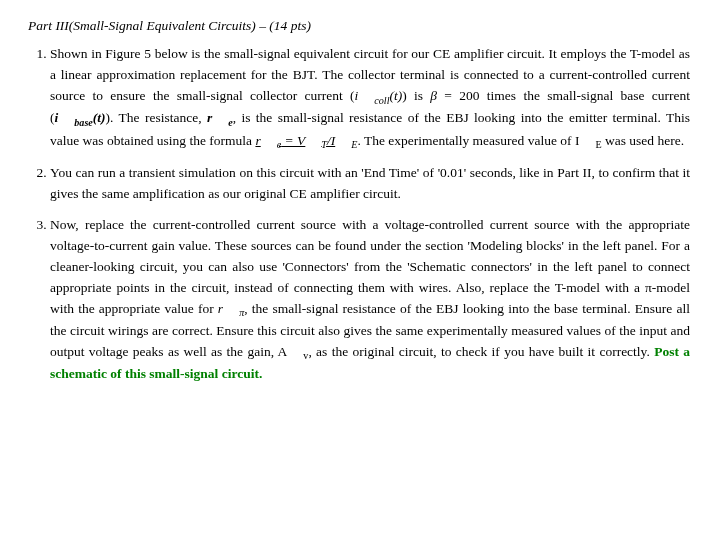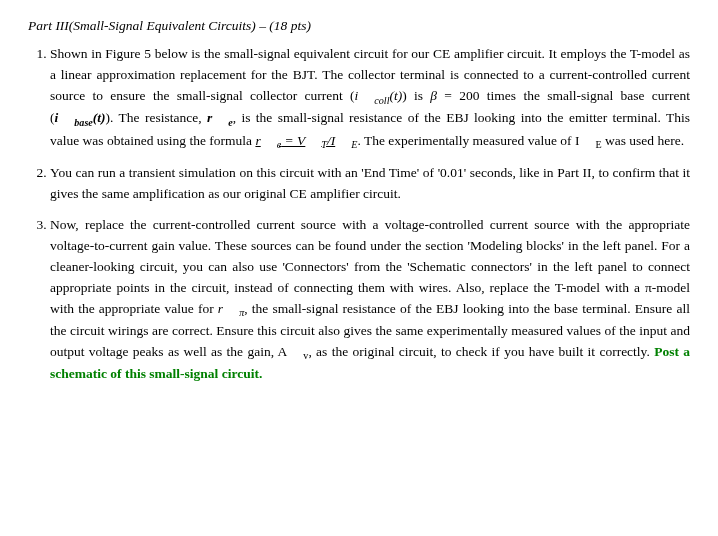--- a/index.html
+++ b/index.html
@@ -55,21 +55,21 @@
 
     .formula {
       font-style: italic;
       text-decoration: underline;
     }
   </style>
 </head>
 <body>
 
 <p class="part-heading">
-  <em>Part III(Small-Signal Equivalent Circuits) – (18 pts)</em>
+  <em>Part III(Small-Signal Equivalent Circuits) – (14 pts)</em>
 </p>
 
 <ol>
   <li>
     Shown in Figure 5 below is the small-signal equivalent circuit for our CE amplifier circuit. It employs the T-model as a linear approximation replacement for the BJT. The collector terminal is connected to a current-controlled current source to ensure the small-signal collector current (<span class="italic-var"><em>i</em><sub>coll</sub>(t)</span>) is <span class="italic-var">β</span> = 200 times the small-signal base current (<span class="bold-var italic-var"><strong><em>i</em><sub>base</sub>(t)</strong></span>). The resistance, <span class="bold-var italic-var"><strong><em>r</em><sub>e</sub></strong></span>, is the small-signal resistance of the EBJ looking into the emitter terminal. This value was obtained using the formula <span class="formula"><em>r<sub>e</sub></em> = V<sub>T</sub>/I<sub>E</sub></span>. The experimentally measured value of I<sub>E</sub> was used here.
   </li>
   <li>
     You can run a transient simulation on this circuit with an 'End Time' of '0.01' seconds, like in Part II, to confirm that it gives the same amplification as our original CE amplifier circuit.
   </li>
   <li>

